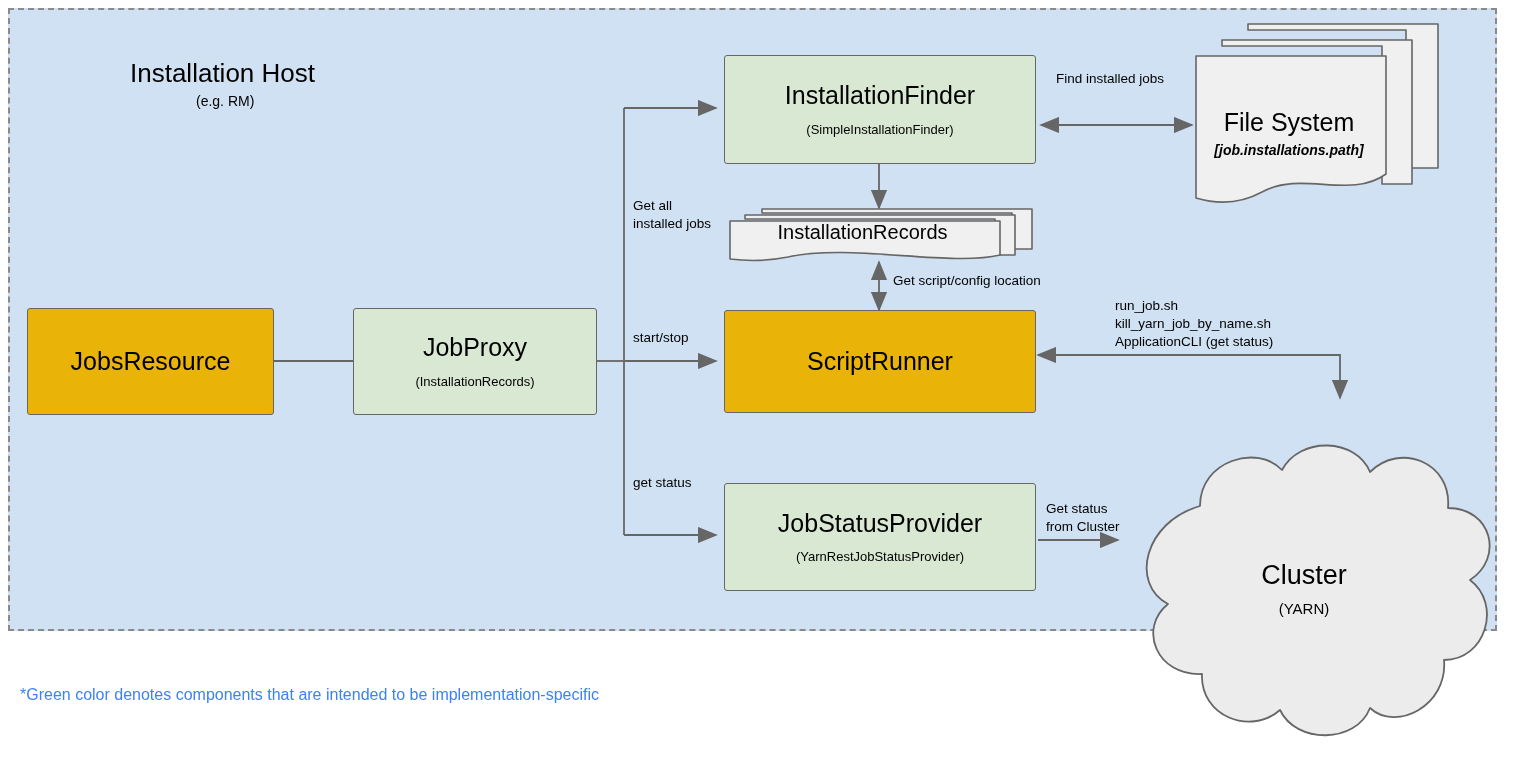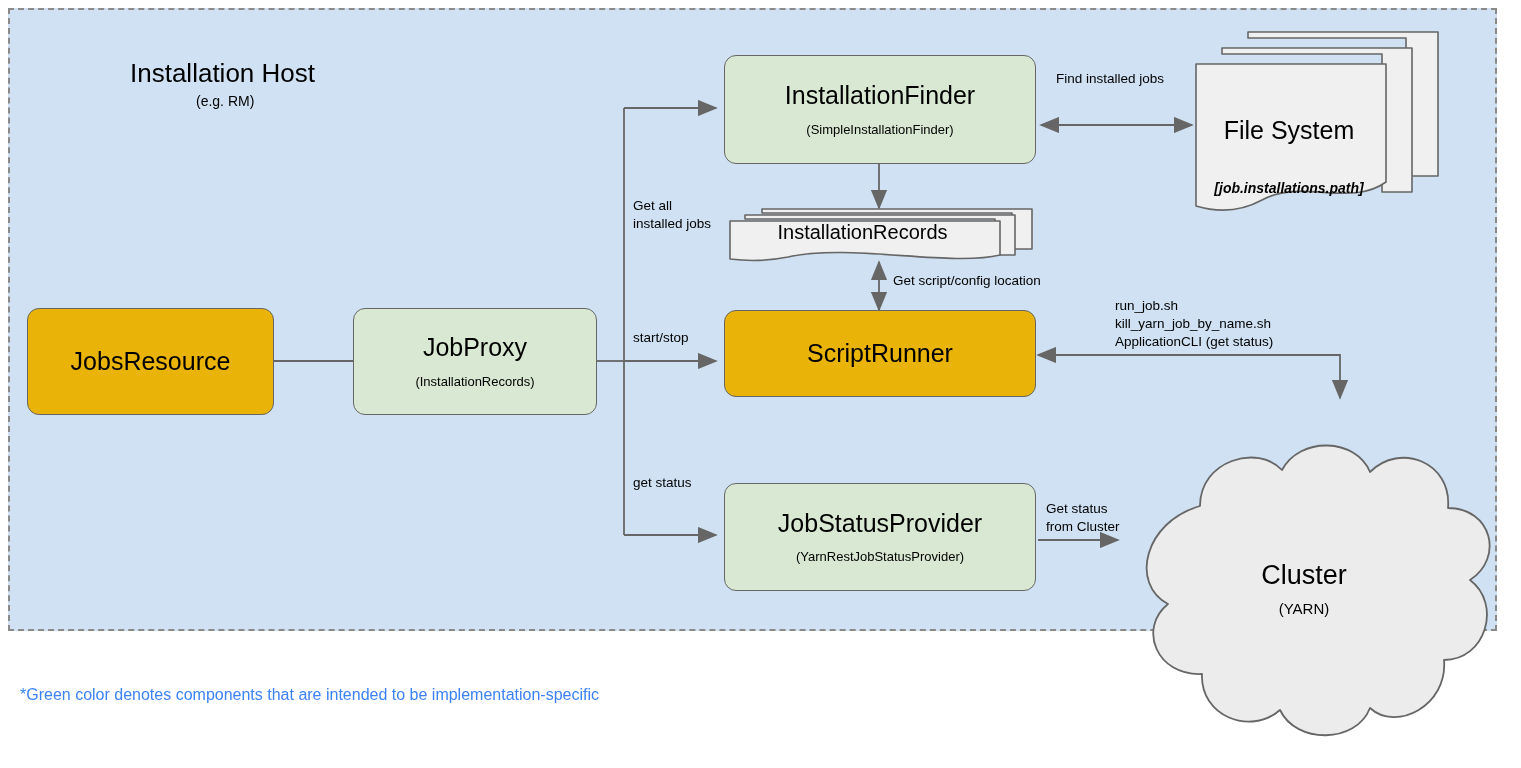--- a/index.html
+++ b/index.html
@@ -42,21 +42,21 @@
     font-size: 14px;
     color: #000;
     white-space: nowrap;
   }
 
   
   .node {
     position: absolute;
     box-sizing: border-box;
     border: 1.6px solid #666666;
-    border-radius: 12px;
+    border-radius: 3px;
     display: flex;
     flex-direction: column;
     align-items: center;
     justify-content: center;
     text-align: center;
   }
   .node.grey  { background: #eab308; }
   .node.green { background: #d8e8d2; }
   .node .title {
     font-size: 25px;
@@ -204,46 +204,46 @@
   <div class="node green" style="left:353px; top:308px; width:244px; height:107px;">
     <div class="title">JobProxy</div>
     <div class="sub">(InstallationRecords)</div>
   </div>
 
   <div class="node green" style="left:724px; top:55px; width:312px; height:109px;">
     <div class="title">InstallationFinder</div>
     <div class="sub">(SimpleInstallationFinder)</div>
   </div>
 
-  <div class="node grey" style="left:724px; top:310px; width:312px; height:87px;">
+  <div class="node grey" style="left:724px; top:310px; width:312px; height:103px;">
     <div class="title">ScriptRunner</div>
   </div>
 
   <div class="node green" style="left:724px; top:483px; width:312px; height:108px;">
     <div class="title">JobStatusProvider</div>
     <div class="sub">(YarnRestJobStatusProvider)</div>
   </div>
 
   <div class="docstack" style="left:728px; top:203px; width:305px; height:62px;">
     <svg width="305" height="62" viewBox="0 0 305 62">
       <path d="M34 6 H304 V46 H284 V10 H34 Z" fill="#f0f0f0" stroke="#666666" stroke-width="1.6" stroke-linejoin="round"></path>
       <path d="M17 12 H287 V52 H267 V16 H17 Z" fill="#f0f0f0" stroke="#666666" stroke-width="1.6" stroke-linejoin="round"></path>
       <path d="M2 18 H272 V52 C 222 64, 120 40, 60 54 C 40 58, 18 58, 2 56 Z" fill="#f0f0f0" stroke="#666666" stroke-width="1.6" stroke-linejoin="round"></path>
     </svg>
     <div class="doc-label" style="left:-18px; top:18px; width:305px; font-size:20px;">InstallationRecords</div>
   </div>
 
-  <div class="docstack" style="left:1192px; top:30px; width:250px; height:190px;">
+  <div class="docstack" style="left:1192px; top:22px; width:250px; height:190px;">
     <svg width="250" height="190" viewBox="0 0 250 190">
       <path d="M56 2 H246 V146 H214 V8 H56 Z" fill="#f0f0f0" stroke="#666666" stroke-width="1.6" stroke-linejoin="round"></path>
       <path d="M30 18 H220 V162 H190 V24 H30 Z" fill="#f0f0f0" stroke="#666666" stroke-width="1.6" stroke-linejoin="round"></path>
       <path d="M4 34 H194 V152 C 158 178, 110 148, 70 170 C 48 182, 24 182, 4 176 Z" fill="#f0f0f0" stroke="#666666" stroke-width="1.6" stroke-linejoin="round"></path>
     </svg>
     <div class="doc-label" style="left:-2px; top:86px; width:198px; font-size:25px;">File System</div>
-    <div class="doc-label" style="left:-2px; top:120px; width:198px; font-size:14px; font-style:italic; font-weight:bold;margin-top:30px;">[job.installations.path]</div>
+    <div class="doc-label" style="left:-2px; top:120px; width:198px; font-size:14px; font-style:italic; font-weight:bold;">[job.installations.path]</div>
   </div>
 
   <div class="edge-label" style="left:1056px; top:70px;">Find installed jobs</div>
 
   <div class="edge-label" style="left:633px; top:197px;">Get all
 installed jobs</div>
 
   <div class="edge-label" style="left:893px; top:272px;">Get script/config location</div>
 
   <div class="edge-label" style="left:633px; top:329px;">start/stop</div>

